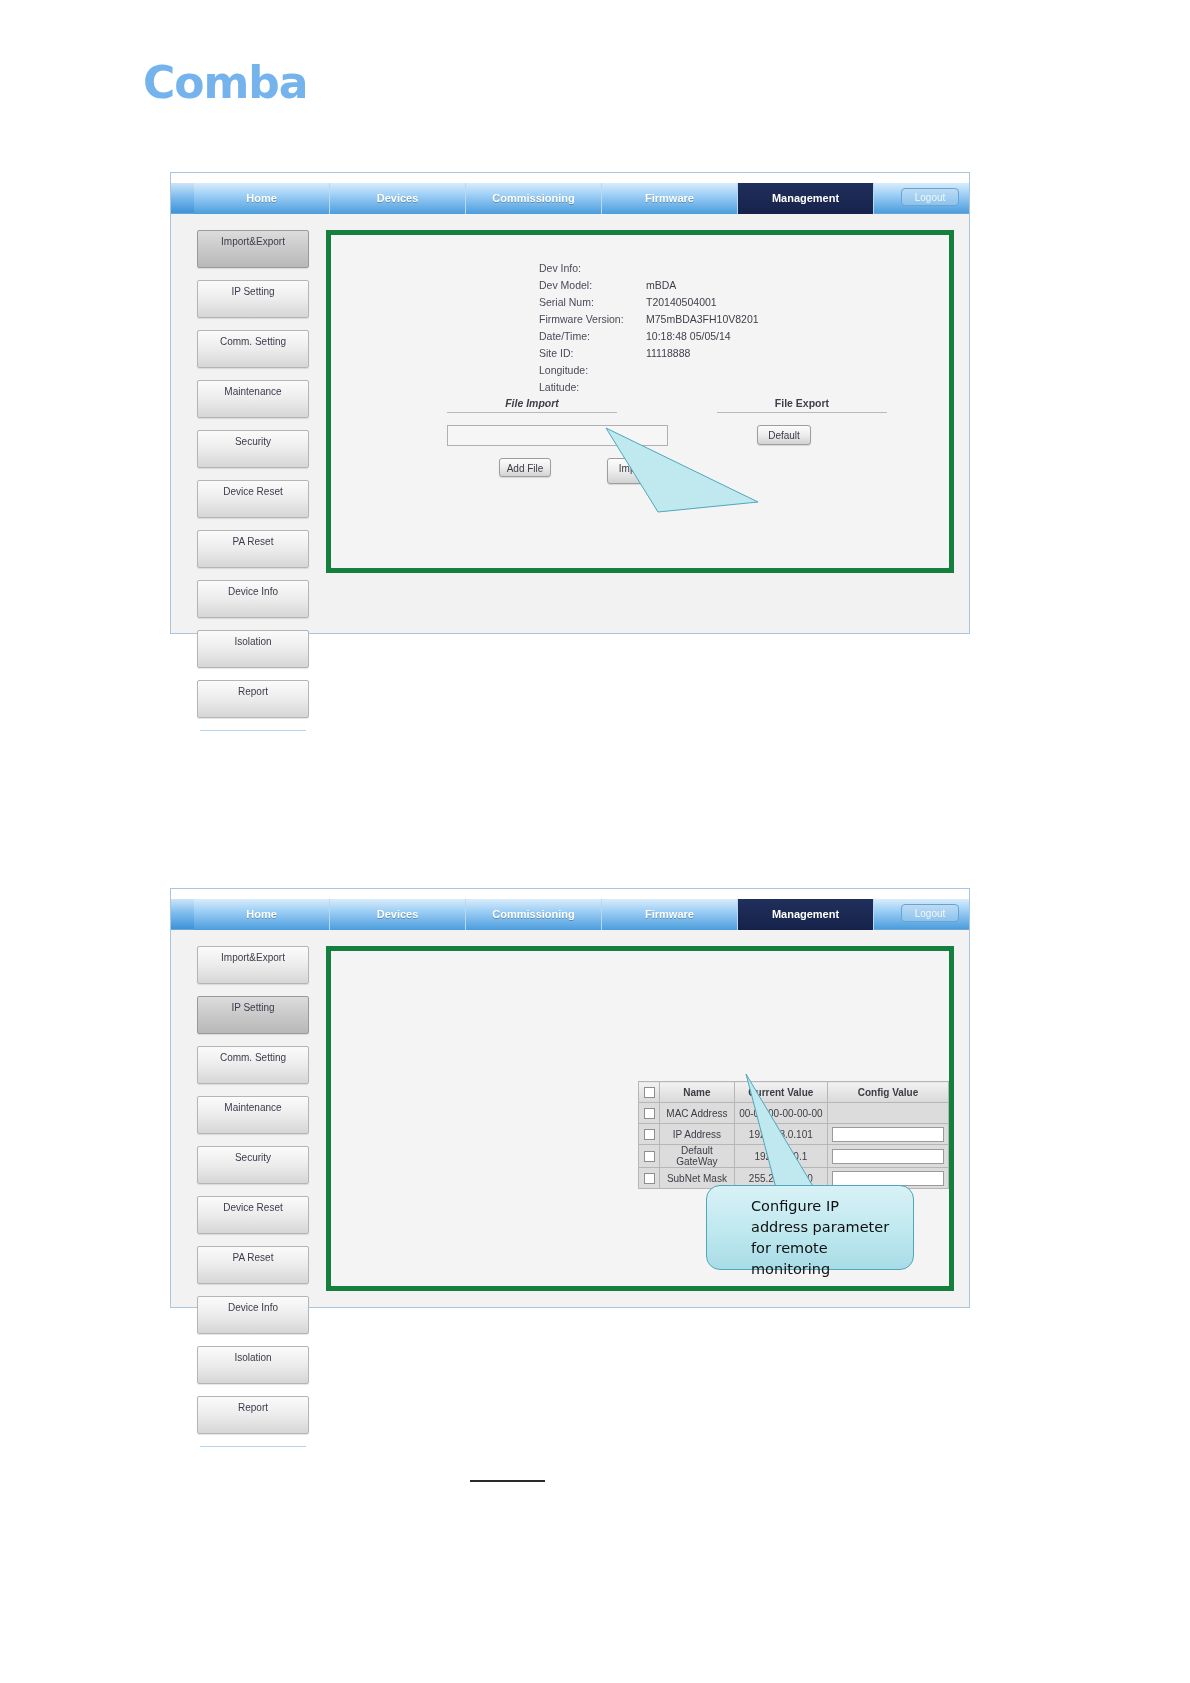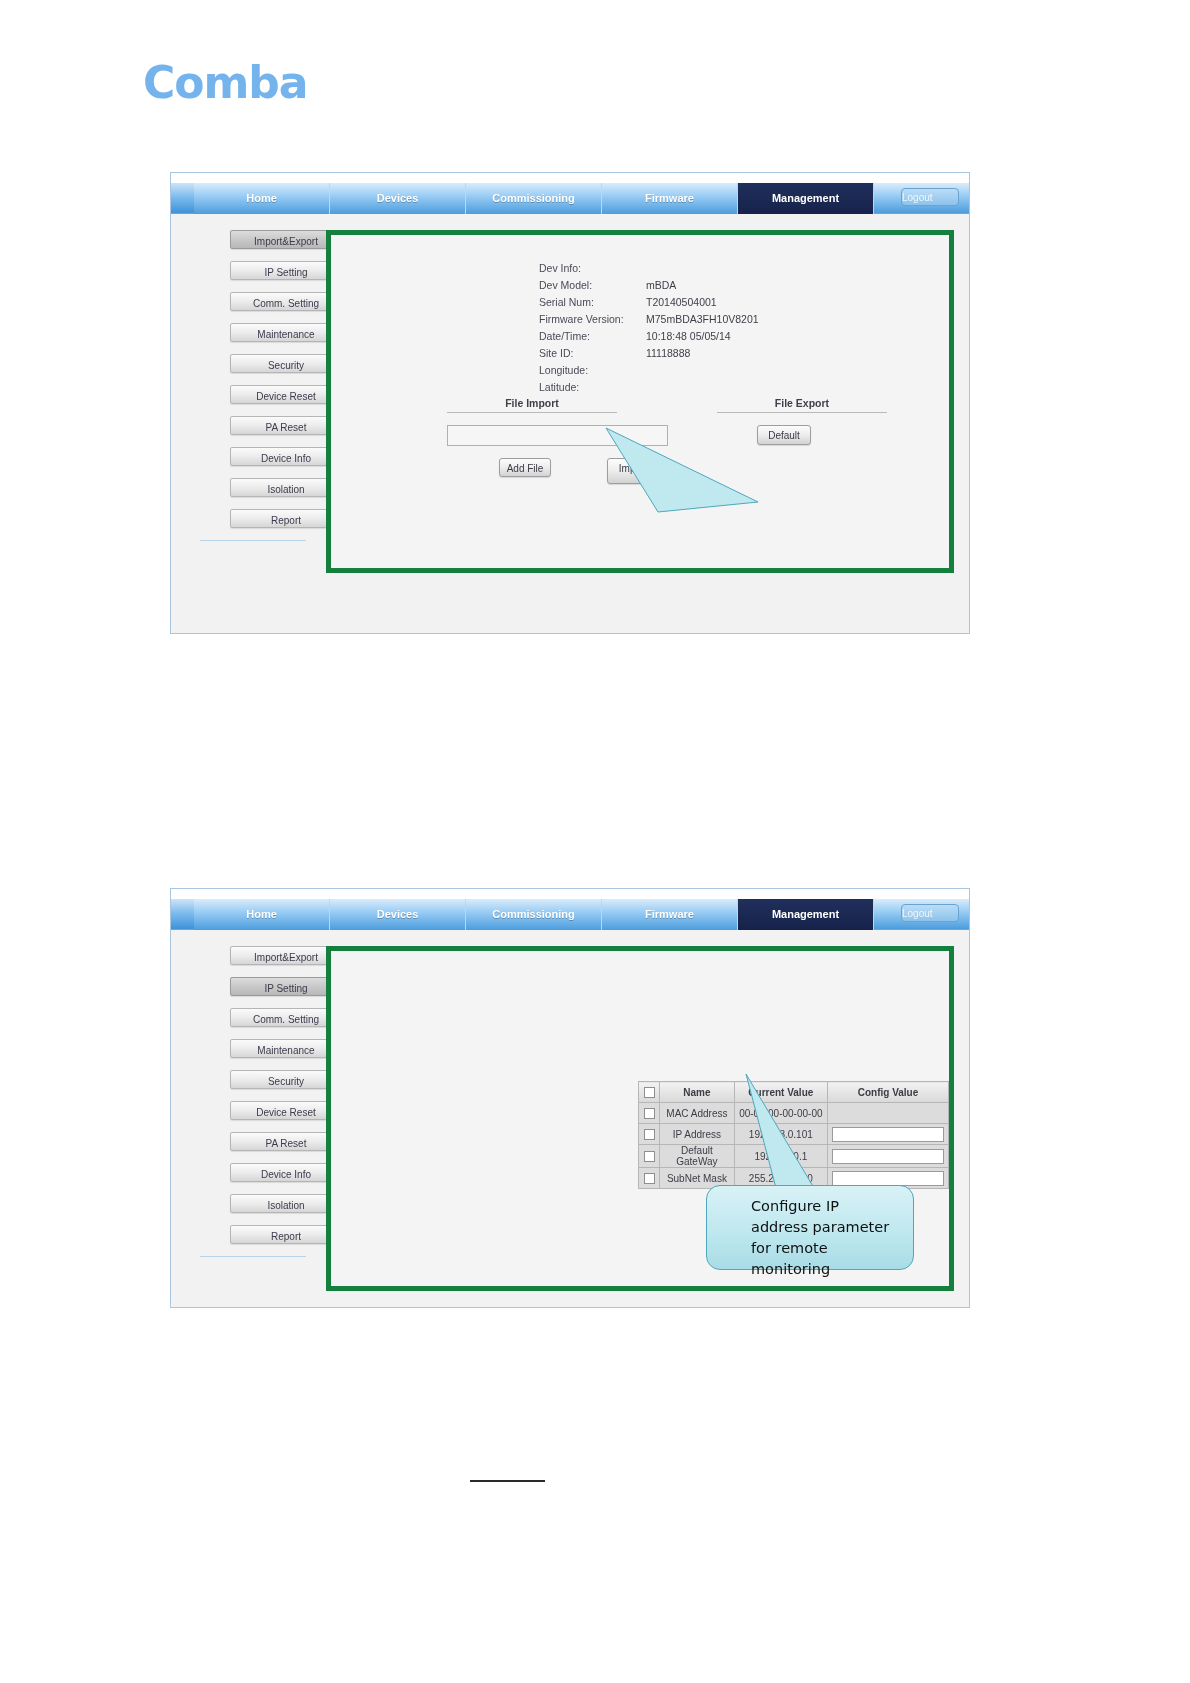--- a/index.html
+++ b/index.html
@@ -66,20 +66,21 @@
     text-shadow: none;
   }
   .nav-spacer {
     flex: 1 1 auto;
     background: linear-gradient(to bottom, #d9ecfb 0%, #9ccef5 40%, #4c9ddd 100%);
     position: relative;
   }
   .logout-btn {
     position: absolute; right: 10px; top: 5px;
     width: 58px; height: 18px; line-height: 18px;
+    text-align: center;
     font-size: 10px;
     color: #f0f6fc;
     background: linear-gradient(to bottom, #bcdcf5, #8cc3ec);
     border: 1px solid #6aa3cf;
     border-radius: 4px;
   }
 
   
   .panel-body {
     position: absolute;
@@ -90,31 +91,30 @@
   .shot.two .panel-body { top: 41px; bottom: 0; }
 
   
   .sidebar {
     position: absolute;
     left: 26px; top: 16px;
     width: 112px;
   }
   .side-btn {
     width: 112px;
-    height: 19px;
+    height: 38px;
     line-height: 21px;
     margin-bottom: 12px;
     text-align: center;
     font-size: 10px;
     color: #3b3b4d;
     background: linear-gradient(to bottom, #fbfbfb 0%, #ececec 50%, #d6d6d6 100%);
     border: 1px solid #b5b5b5;
     border-radius: 2px;
     box-shadow: 0 1px 1px rgba(0,0,0,0.10);
-    margin-left: 33px;
   }
   .side-btn.active {
     background: linear-gradient(to bottom, #dcdcdc 0%, #c9c9c9 50%, #b8b8b8 100%);
     border-color: #9a9a9a;
   }
   .sidebar-underline {
     width: 106px; height: 1px; background: #b7d4ea; margin: 2px auto 0;
   }
 
   
@@ -138,21 +138,21 @@
     font-size: 10.5px;
     font-weight: bold;
     color: #3f3f4a;
     text-align: center;
   }
   .section-head .rule {
     margin-top: 3px;
     height: 1px;
     background: #b9b9b9;
   }
-  .fi-head { left: 116px; top: 162px; width: 170px; }
+  .fi-head { left: 116px; top: 162px; width: 170px; font-style: italic; }
   .fe-head { left: 386px; top: 162px; width: 170px; }
 
   .file-input {
     position: absolute;
     left: 116px; top: 190px;
     width: 221px; height: 21px;
     background: #f6f6f6;
     border: 1px solid #b0b0b0;
   }
   .btn {

